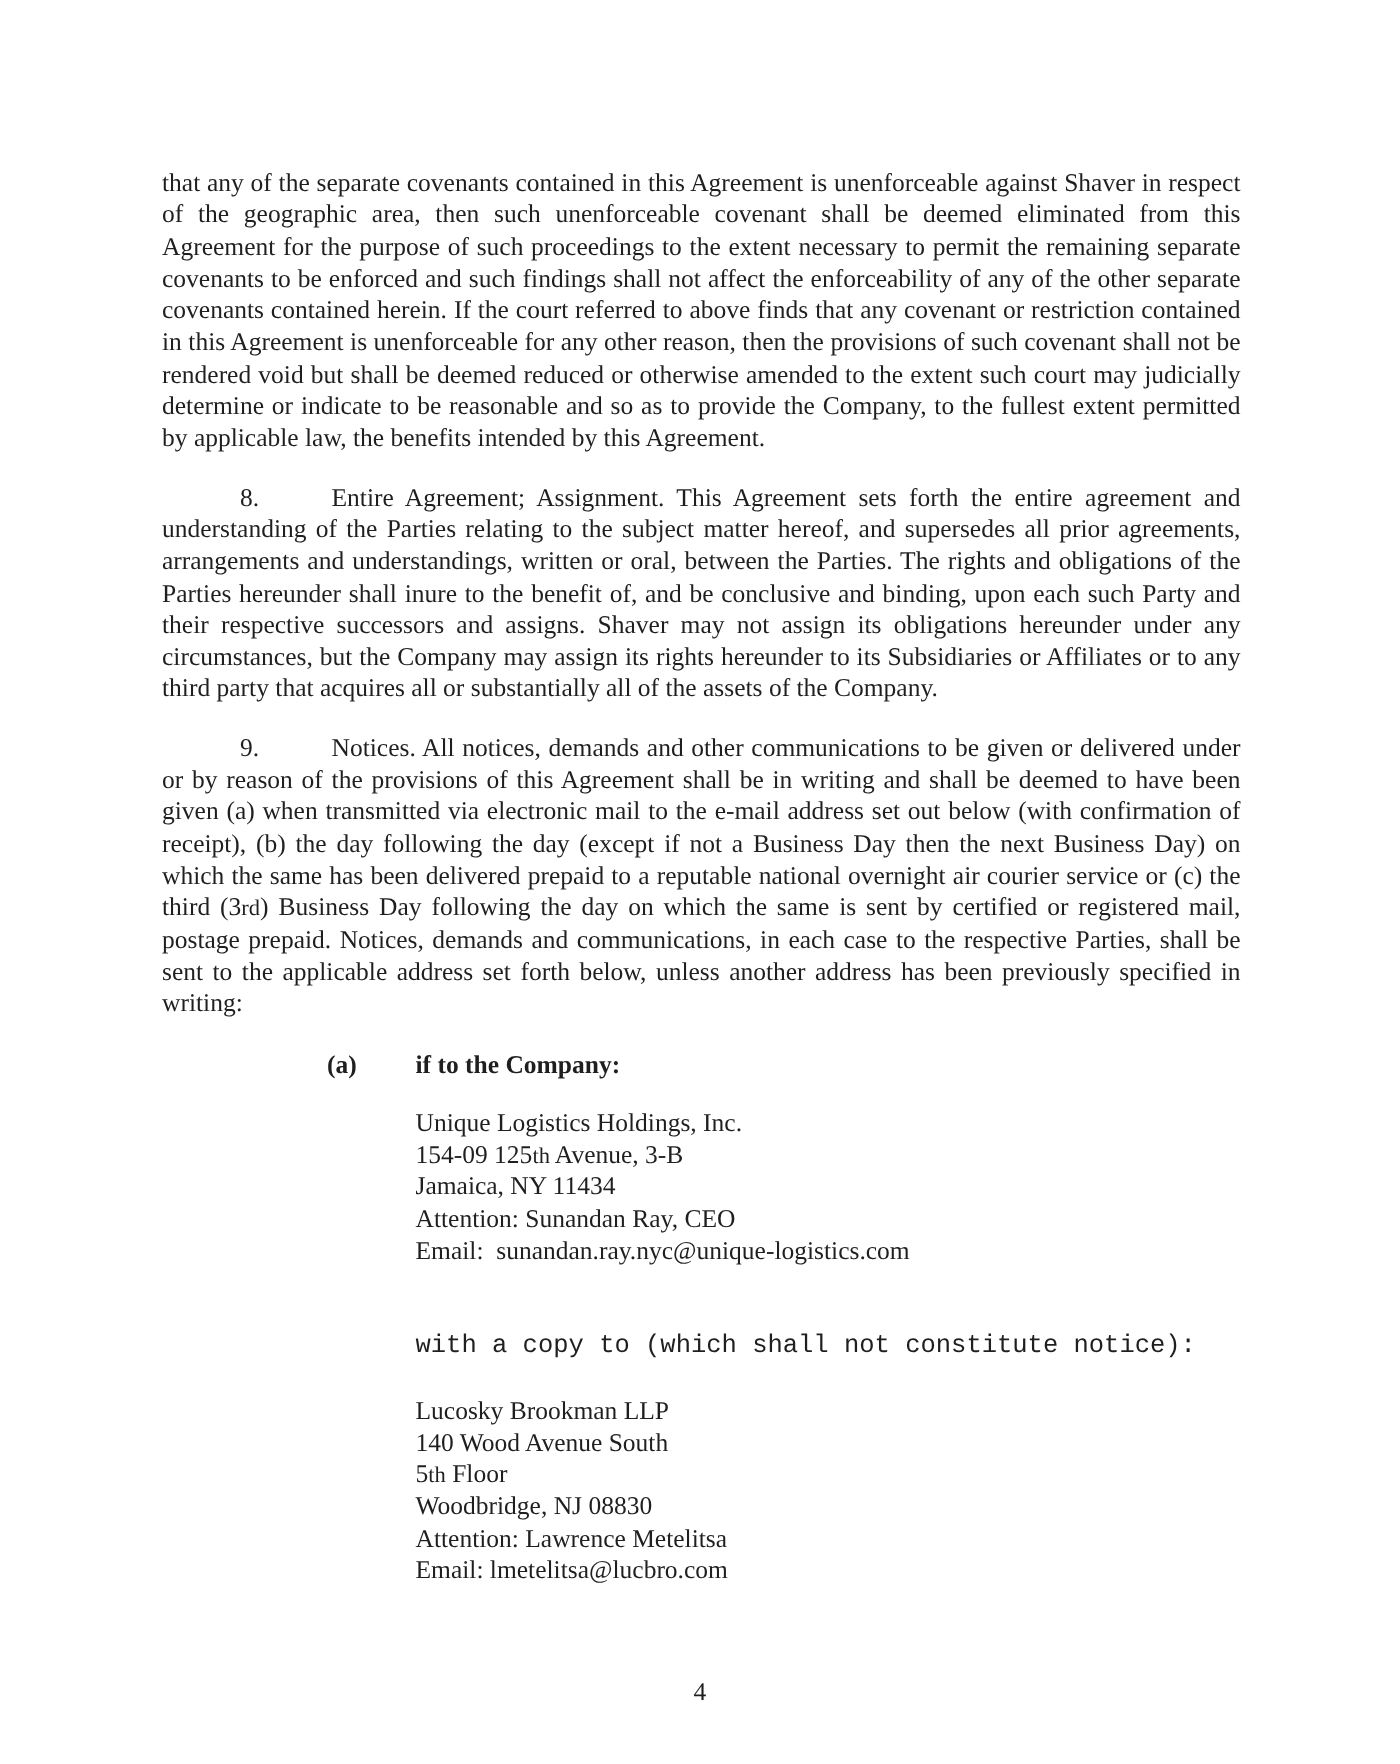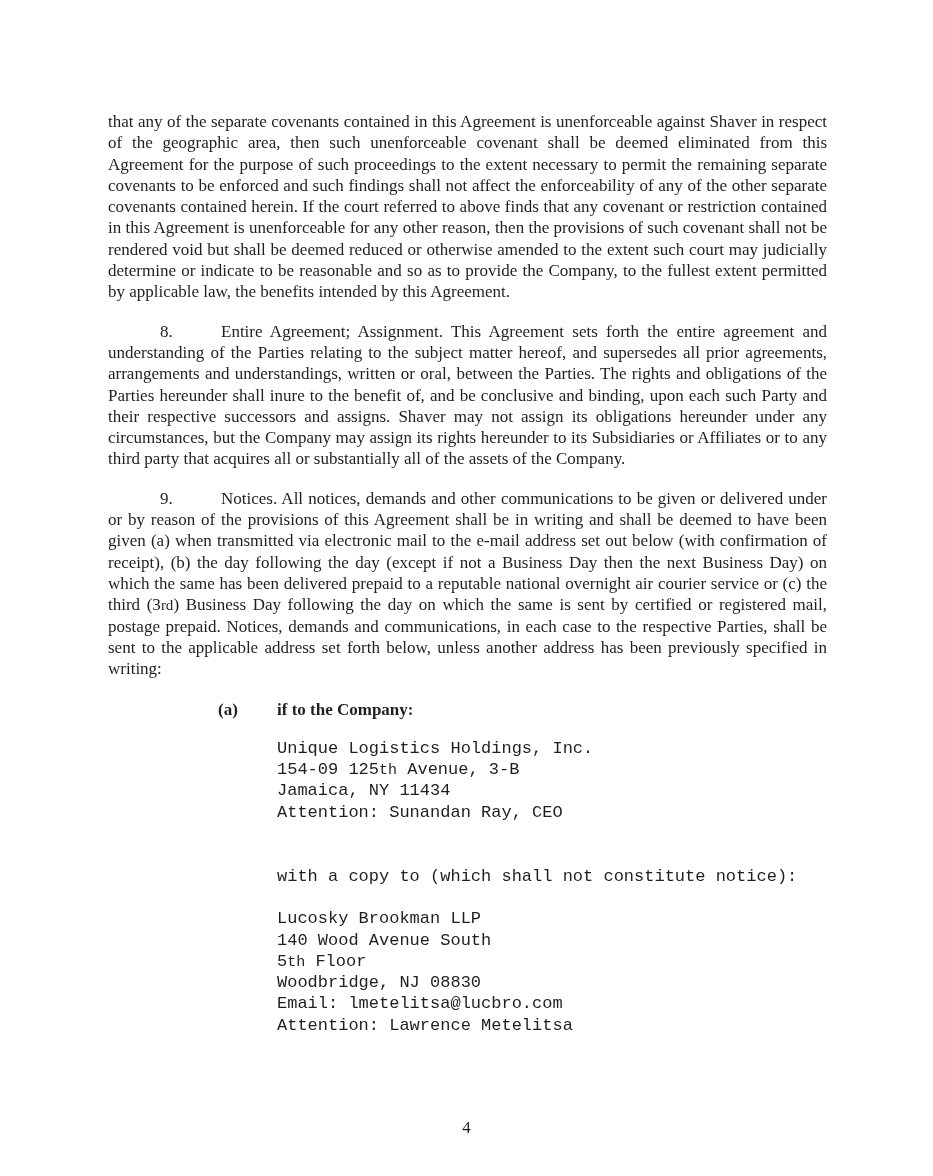--- a/index.html
+++ b/index.html
@@ -45,21 +45,21 @@
   }
   .notice-row {
     margin: 0 0 17px 0;
     padding-left: 110px;
     font-weight: bold;
   }
   .notice-label {
     display: inline-block;
     min-width: 59px;
   }
-  .address-block { margin: 0 0 0 169px; font-family: Liberation Mono, monospace; }
+  .address-block { margin: 0 0 0 169px; }
   .address-line { white-space: pre-wrap; }
   .copy-intro {
     margin: 43px 0 21px 169px;
     white-space: pre-wrap;
     font-family: Liberation Mono, monospace;
   }
   .page-number {
     position: absolute;
     top: 1086px;
     left: 0;
@@ -79,29 +79,30 @@
 
     <p class="body-para section-para" style="margin-bottom:20px;"><span class="sec-num">9.</span><span class="heading">Notices</span><span>.</span><span>  All notices, demands and other communications to be given or delivered under or by reason of the provisions of this Agreement shall be in writing and shall be deemed to have been given (a) when transmitted via electronic mail to the e-mail address set out below (with confirmation of receipt), (b) the day following the day (except if not a Business Day then the next Business Day) on which the same has been delivered prepaid to a reputable national overnight air courier service or (c) the third (3</span><span class="ord">rd</span><span>) Business Day following the day on which the same is sent by certified or registered mail, postage prepaid. Notices, demands and communications, in each case to the respective Parties, shall be sent to the applicable address set forth below, unless another address has been previously specified in writing:</span></p>
 
     <div class="notice-row"><span class="notice-label">(a)</span><span>if to the Company:</span></div>
 
     <div class="address-block">
       <div class="address-line">Unique Logistics Holdings, Inc.</div>
       <div class="address-line"><span>154-09 125</span><span class="ord">th</span><span> Avenue, 3-B</span></div>
       <div class="address-line">Jamaica, NY 11434</div>
       <div class="address-line">Attention: Sunandan Ray, CEO</div>
+      <div class="address-line">Email:  sunandan.ray.nyc@unique-logistics.com</div>
     </div>
 
     <div class="copy-intro">with a copy to (which shall not constitute notice):</div>
 
     <div class="address-block">
       <div class="address-line">Lucosky Brookman LLP</div>
       <div class="address-line">140 Wood Avenue South</div>
       <div class="address-line"><span>5</span><span class="ord">th</span><span> Floor</span></div>
       <div class="address-line">Woodbridge, NJ 08830</div>
+      <div class="address-line">Attention: Lawrence Metelitsa</div>
       <div class="address-line">Email: lmetelitsa@lucbro.com</div>
-      <div class="address-line">Attention: Lawrence Metelitsa</div>
     </div>
 
   </div>
 
   <div class="page-number">4</div>
 </div>
 
 </body></html>

